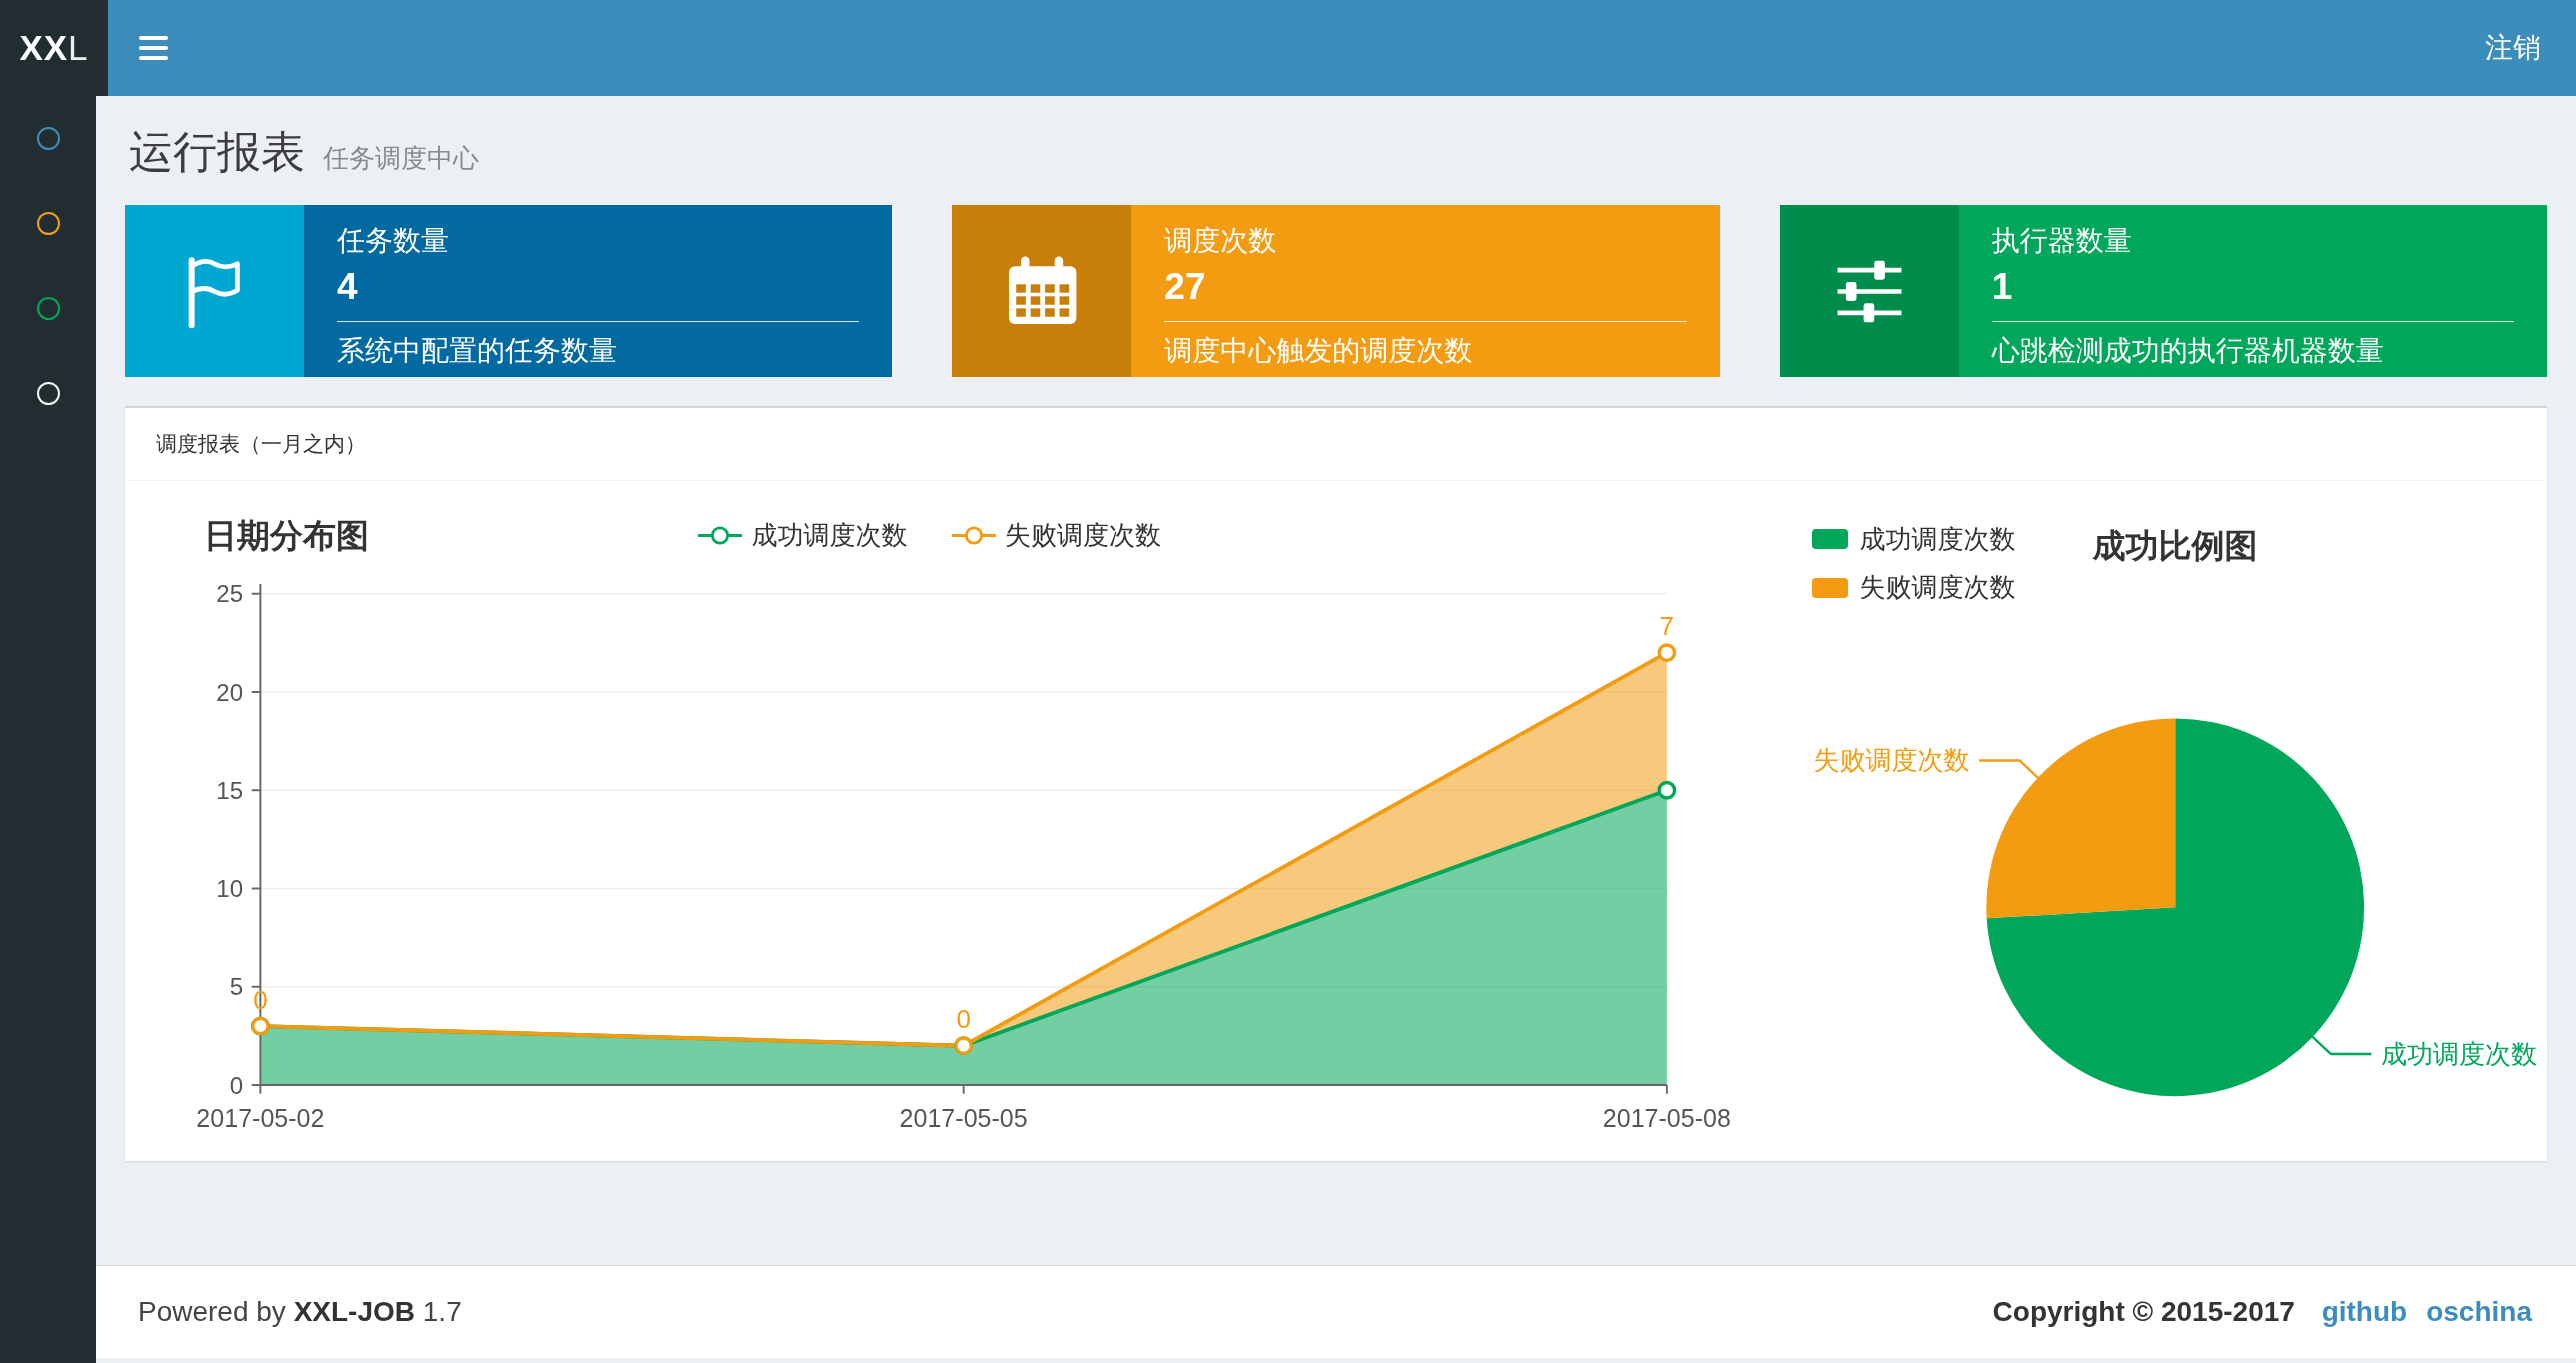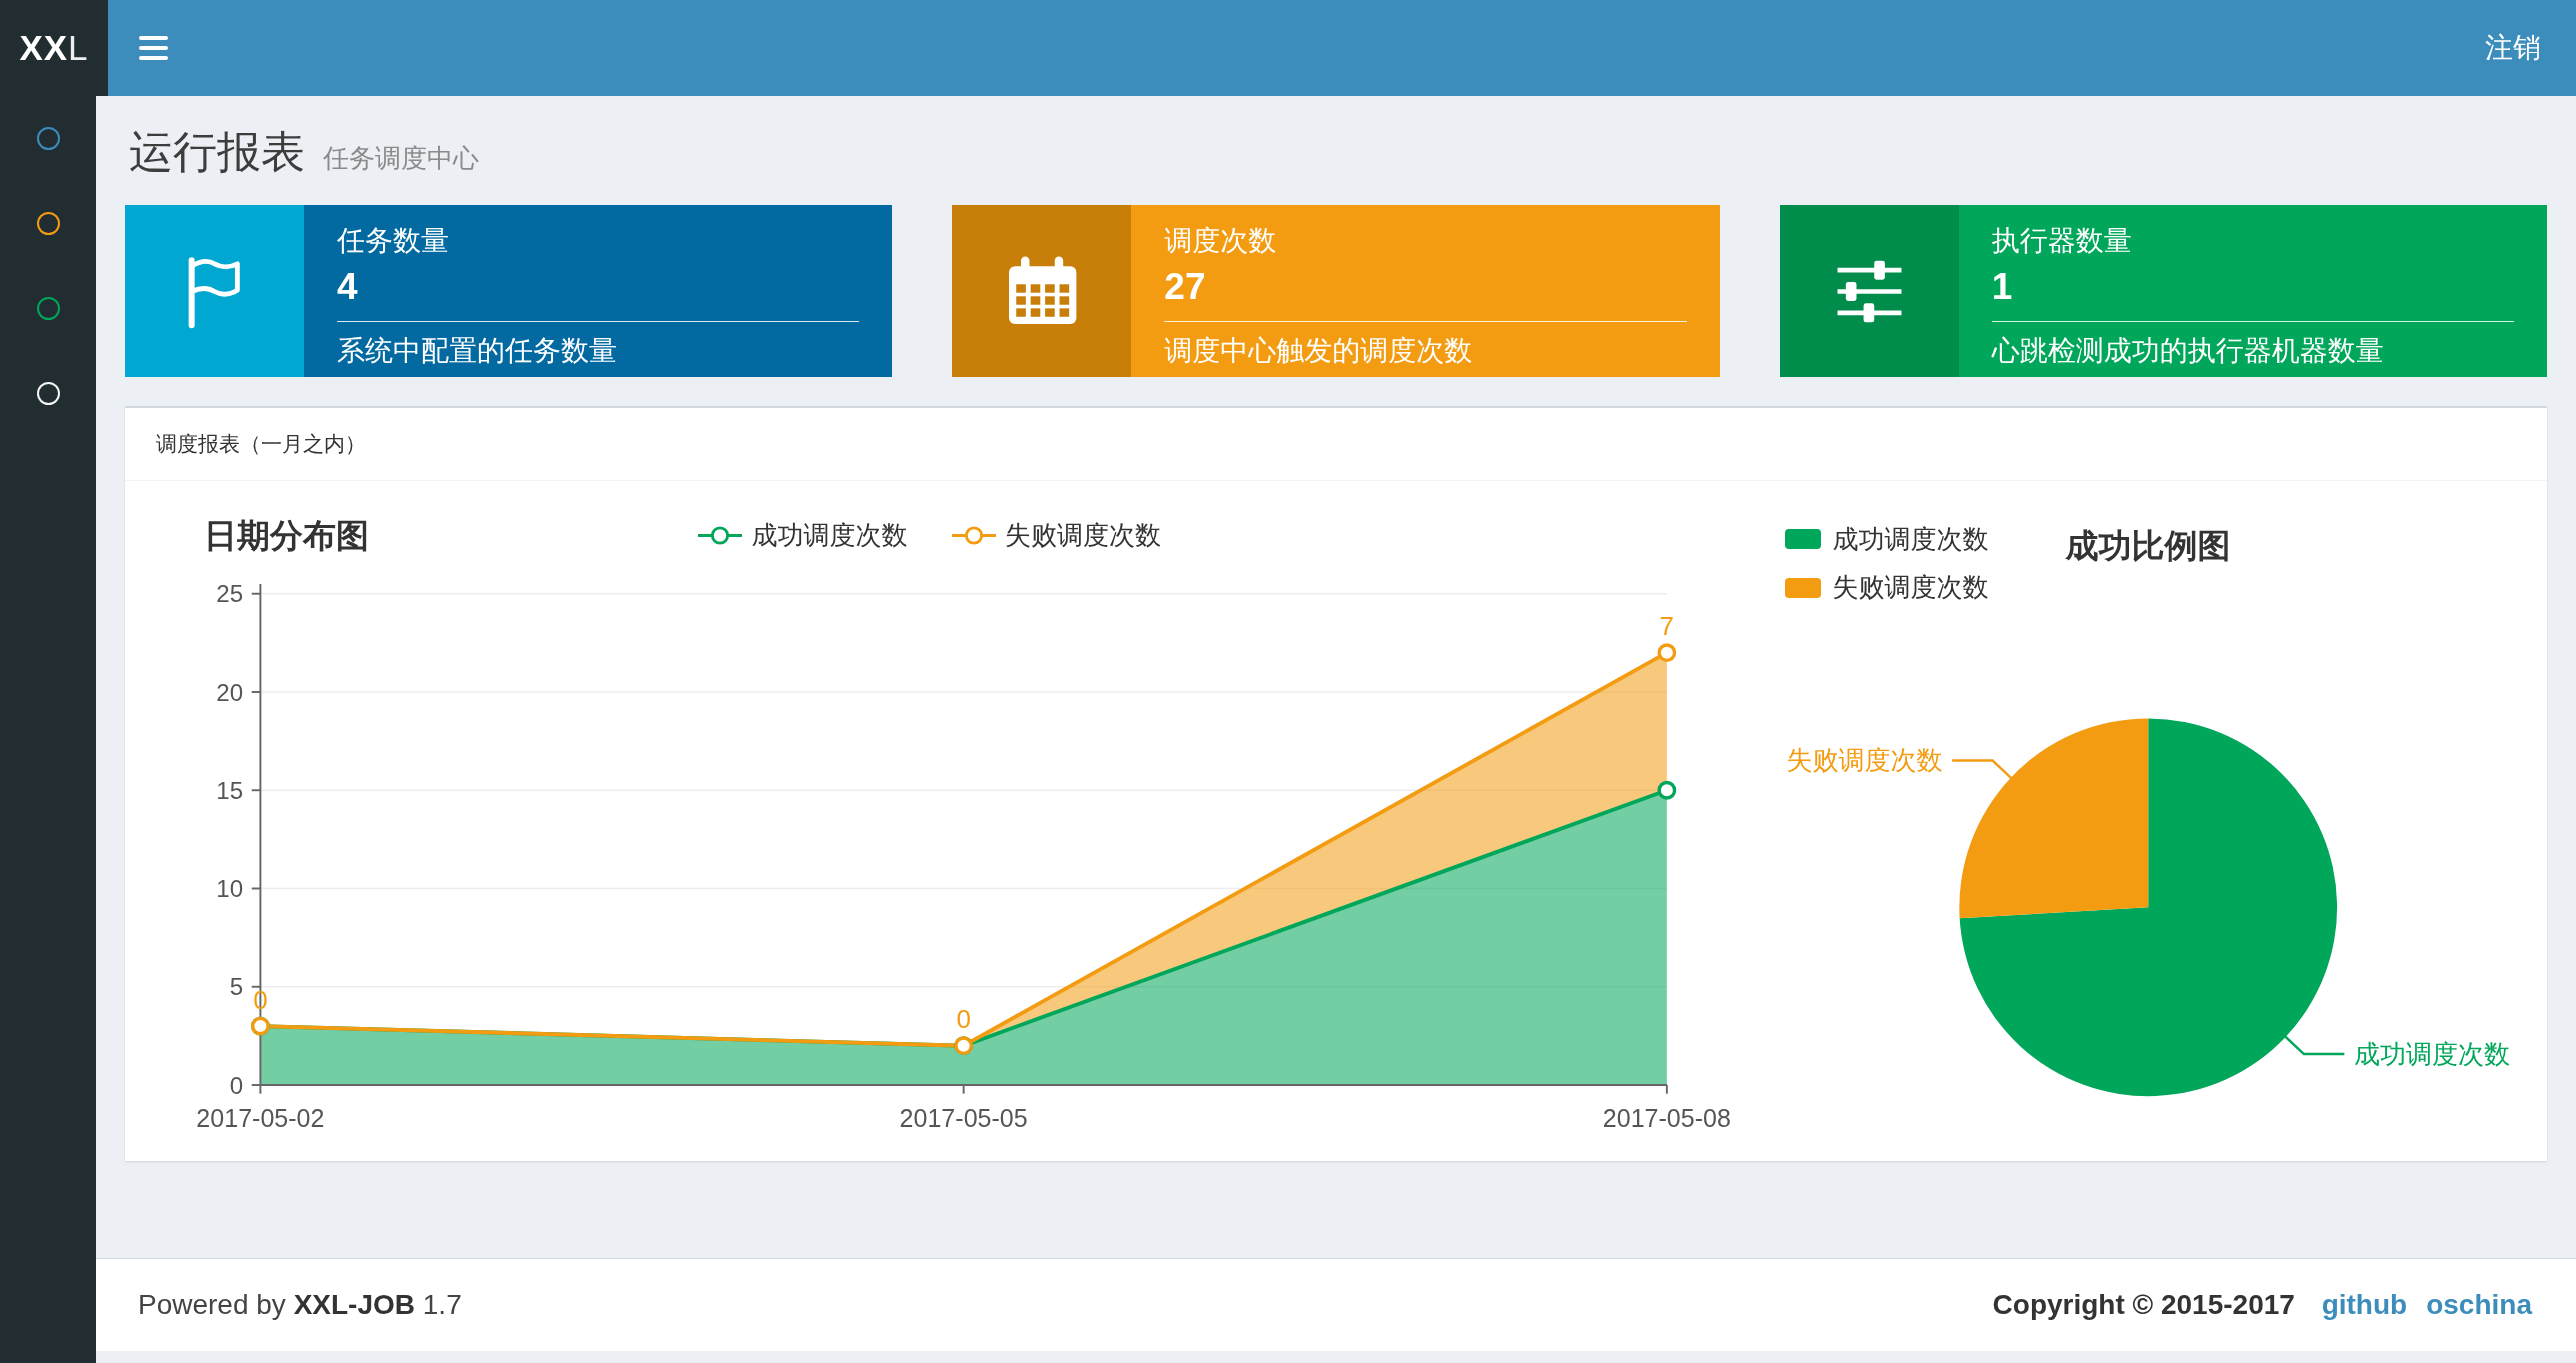--- a/index.html
+++ b/index.html
@@ -38,36 +38,36 @@
   .ib-title{font-size:28px;}
   .ib-value{font-size:37px;font-weight:700;margin-top:5.8px;}
   .ib-divider{height:0;border-top:1.9px solid rgba(255,255,255,.85);margin:12.5px 0 10.6px;}
   .ib-desc{font-size:28px;font-family:Liberation Serif, serif;}
 
   
   .panel{margin:29px 29px 0 29px;background:#fff;border-top:2.9px solid #d2d6de;
          box-shadow:0 1px 1.9px rgba(0,0,0,.12);}
   .panel-header{padding:22px 31px;font-size:21px;font-weight:500;color:#333;
                 border-bottom:1px solid #f4f4f4;}
-  .panel-body{display:flex;padding:29px 19px 19px 29px;}
+  .panel-body{display:flex;padding:29px 19px 19px 29px;gap:27px;}
   .left-col{width:1629px;flex:0 0 1629px;}
   .chart-head{position:relative;height:50px;display:flex;align-items:center;justify-content:center;}
   .chart-title{position:absolute;left:50px;top:3.9px;font-size:33px;font-weight:700;color:#333;}
   .line-legend{display:flex;gap:44px;align-items:center;transform:translateX(-39px);}
   .legend-item{display:flex;align-items:center;gap:9.6px;font-size:26px;color:#333;cursor:pointer;}
   .right-col{flex:1;position:relative;}
   .pie-legend{position:absolute;left:1.9px;top:11.6px;display:flex;flex-direction:column;gap:13.5px;}
   .pie-legend .legend-item{gap:11.6px;}
   .swatch{width:36px;height:20px;border-radius:3.9px;display:inline-block;}
   .pie-title{position:absolute;left:365px;top:13.5px;transform:translateX(-50%);
              font-size:33px;font-weight:700;color:#333;white-space:nowrap;}
   #pie-chart{position:absolute;left:0;top:0;}
 
   
-  .footer{position:absolute;left:96px;right:0;bottom:12px;height:93px;background:#fff;
+  .footer{position:absolute;left:96px;right:0;bottom:5px;height:93px;background:#fff;
           border-top:1.9px solid #d2d6de;box-sizing:border-box;display:flex;align-items:center;
           justify-content:space-between;padding:0 44px 0 42px;font-size:28px;color:#444;}
   .footer b{color:#333;}
   .footer .links a{font-weight:700;text-decoration:none;margin-left:19px;cursor:pointer;}
   svg text{font-family:"Liberation Sans","DejaVu Sans",sans-serif;}
 </style>
 </head>
 <body>
 
 <header class="navbar">

